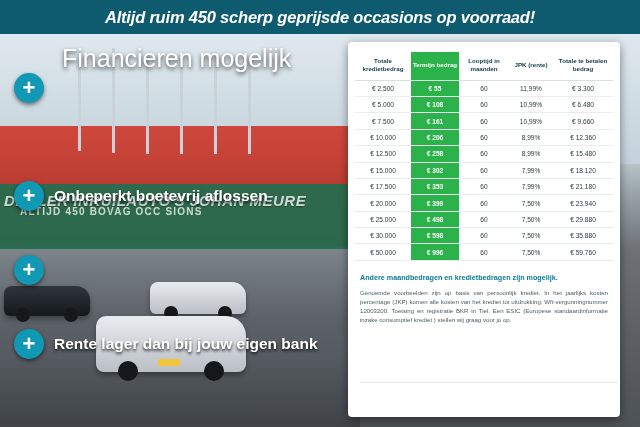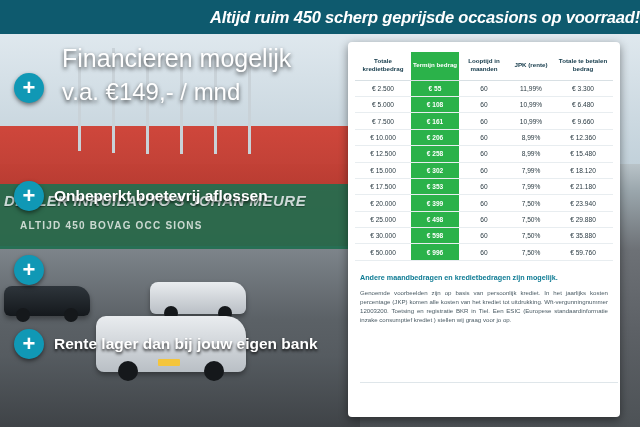--- a/index.html
+++ b/index.html
@@ -11,21 +11,21 @@
     position:relative;
   }
   .stage{
     position:absolute;inset:0;
     background:#0d2b37;
   }
   
   .banner{
     position:absolute;left:0;top:0;width:640px;height:34px;
     background:#0e5a6e;
-    display:flex;align-items:center;justify-content:flex-end;
+    display:flex;align-items:center;justify-content:center;
     z-index:6;
   }
   .banner-text{
     color:#ffffff;font-size:16.5px;font-weight:bold;font-style:italic;
     letter-spacing:-0.2px;white-space:nowrap;
   }
   
   .photo{
     position:absolute;left:0;top:34px;width:640px;height:393px;
     overflow:hidden;
@@ -44,21 +44,21 @@
     position:absolute;left:0;top:150px;width:360px;height:70px;
     background:#1f6f50;opacity:.9;
   }
   .bldtext{
     position:absolute;left:4px;top:158px;width:340px;
     color:#e9eef0;font-size:15px;font-weight:bold;font-style:italic;
     letter-spacing:0.5px;opacity:.85;
     text-shadow:0 1px 1px rgba(0,0,0,.4);
   }
   .bldtext2{
-    position:absolute;left:20px;top:186px;width:330px;
+    position:absolute;left:20px;top:172px;width:330px;
     color:#f2f5f2;font-size:10px;font-weight:bold;letter-spacing:1.2px;
     opacity:.8;
   }
   .flagpole{position:absolute;background:#c9d2d8;width:3px;}
   .ground{
     position:absolute;left:0;top:215px;width:360px;height:178px;
     background:linear-gradient(#7d848a,#5b6166 40%,#4b5055);
   }
   .road{
     position:absolute;left:0;top:320px;width:360px;height:73px;
@@ -185,21 +185,20 @@
       <div class="plate" style="left:62px;bottom:6px;"></div>
     </div>
   </div>
 
   <div class="banner">
     <div class="banner-text">Altijd ruim 450 scherp geprijsde occasions op voorraad!</div>
   </div>
 
   <div class="headline">
     <span>Financieren mogelijk</span>
-    <span class="l2">v.a. €149,- / mnd</span>
   </div>
 
   <div class="bullet" style="left:14px;top:73px;">
     <span class="circle">+</span>
   </div>
 
   <div class="bullet" style="left:14px;top:181px;">
     <span class="circle">+</span>
     <span class="btext">Onbeperkt boetevrij aflossen</span>
   </div>

